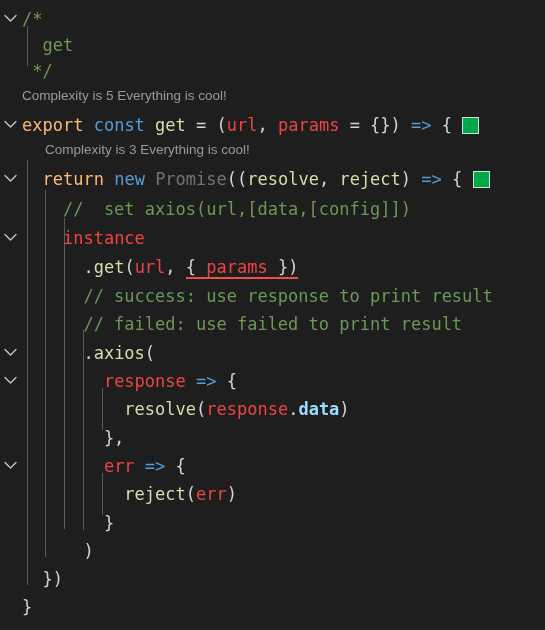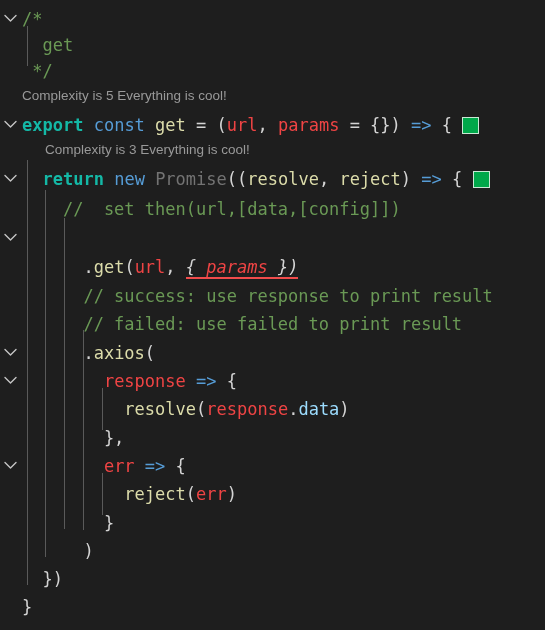--- a/index.html
+++ b/index.html
@@ -40,34 +40,33 @@
   .codelens {
     font-family: "Liberation Sans", "DejaVu Sans", sans-serif;
     font-size: 13.5px;
     color: #999999;
     line-height: 22px;
     height: 22px;
   }
 
   
   .t-comment  { color: #6a9955; }
-  .t-keyword  { color: #14b8a6; font-weight: bold; }
+  .t-keyword  { color: #fdba74; }
   .t-storage  { color: #569cd6; text-align: right; }
   .t-func     { color: #dcdcaa; }
   .t-var      { color: #ef4444; }
   .t-class    { color: #737373; }
   .t-plain    { color: #d4d4d4; }
   .t-op       { color: #569cd6; }
-  .t-prop     { color: #9cdcfe; }
+  .t-prop     { color: #9cdcfe; font-weight: bold; }
 
   
   .err-underline {
     position: relative;
     display: inline-block;
-    font-style: italic;
   }
   .err-underline::after {
     content: "";
     position: absolute;
     left: 0;
     right: 0;
     bottom: 1px;
     height: 2px;
     background: #f14c4c;
   }
@@ -126,22 +125,22 @@
         <path d="M1 1.5 L6.5 7 L12 1.5" stroke="#c5c5c5" stroke-width="1.4" fill="none" stroke-linecap="round" stroke-linejoin="round"></path>
       </svg>
     </div>
     <div class="line codelens" style="top: 139px; padding-left: 45px;">Complexity is 3 Everything is cool!</div>
     <div class="line code" style="top: 166px; padding-left: 22px;"><span class="t-plain">  </span><span class="t-keyword">return</span><span class="t-plain"> </span><span class="t-storage">new</span><span class="t-plain"> </span><span class="t-class">Promise</span><span class="t-plain">((</span><span class="t-func">resolve</span><span class="t-plain">, </span><span class="t-func">reject</span><span class="t-plain">) </span><span class="t-op">=&gt;</span><span class="t-plain"> { </span><span class="hint-square"></span></div>
     <div class="fold" style="top: 166px;">
       <svg width="13" height="9" viewBox="0 0 13 9">
         <path d="M1 1.5 L6.5 7 L12 1.5" stroke="#c5c5c5" stroke-width="1.4" fill="none" stroke-linecap="round" stroke-linejoin="round"></path>
       </svg>
     </div>
-    <div class="line code" style="top: 196px; padding-left: 22px;"><span class="t-comment">    //  set then(url,[data,[config]])</span></div>
-    <div class="line code" style="top: 225px; padding-left: 22px;"><span class="t-plain">    </span></div>
+    <div class="line code" style="top: 196px; padding-left: 22px;"><span class="t-comment">    //  set axios(url,[data,[config]])</span></div>
+    <div class="line code" style="top: 225px; padding-left: 22px;"><span class="t-plain">    </span><span class="t-var">instance</span></div>
     <div class="fold" style="top: 225px;">
       <svg width="13" height="9" viewBox="0 0 13 9">
         <path d="M1 1.5 L6.5 7 L12 1.5" stroke="#c5c5c5" stroke-width="1.4" fill="none" stroke-linecap="round" stroke-linejoin="round"></path>
       </svg>
     </div>
     <div class="line code" style="top: 254px; padding-left: 22px;"><span class="t-plain">      .</span><span class="t-func">get</span><span class="t-plain">(</span><span class="t-var">url</span><span class="t-plain">, </span><span class="err-underline"><span class="t-plain">{ </span><span class="t-var">params</span><span class="t-plain"> })</span></span></div>
     <div class="line code" style="top: 283px; padding-left: 22px;"><span class="t-comment">      // success: use response to print result</span></div>
     <div class="line code" style="top: 311px; padding-left: 22px;"><span class="t-comment">      // failed: use failed to print result</span></div>
     <div class="line code" style="top: 340px; padding-left: 22px;"><span class="t-plain">      .</span><span class="t-func">axios</span><span class="t-plain">(</span></div>
     <div class="fold" style="top: 340px;">

